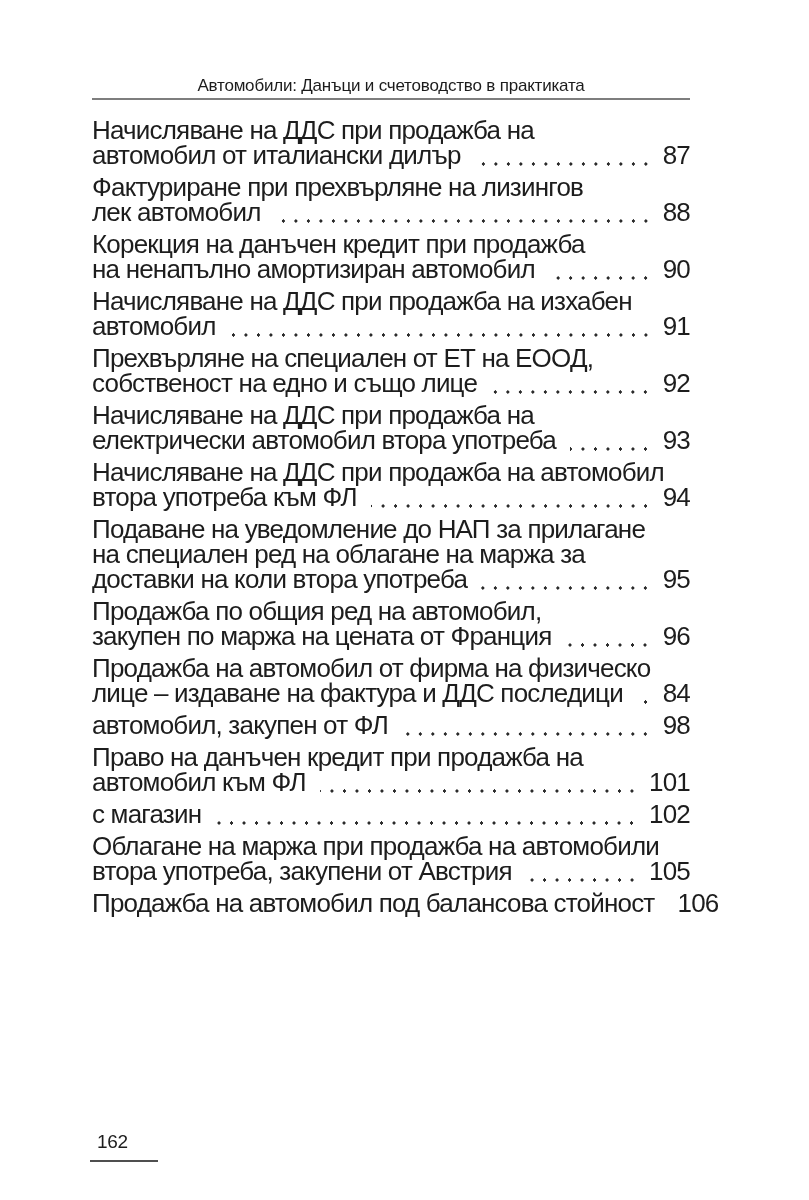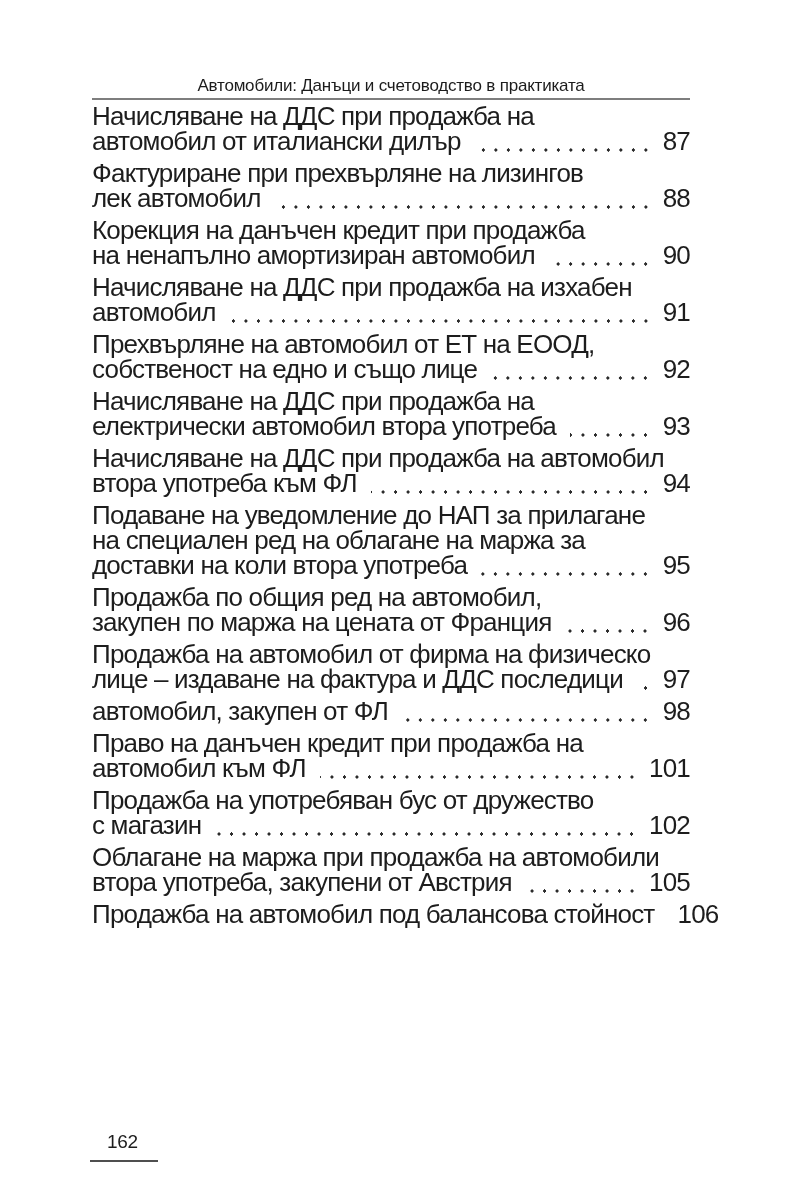--- a/index.html
+++ b/index.html
@@ -31,21 +31,21 @@
     position: absolute;
     left: 92px;
     top: 98px;
     width: 598px;
     height: 2px;
     background: #7e7e7e;
   }
   .toc {
     position: absolute;
     left: 92px;
-    top: 104px;
+    top: 118px;
     width: 598px;
     font-size: 26px;
     line-height: 25px;
     letter-spacing: -0.8px;
     color: #1d1d1d;
   }
   .entry {
     margin-bottom: 7px;
   }
   .line {
@@ -65,21 +65,21 @@
     background-image: radial-gradient(circle, #2b2b2b 1.5px, rgba(0,0,0,0) 1.6px);
     background-size: 12.5px 4px;
     background-repeat: repeat-x;
     background-position: right 2px bottom 2px;
   }
   .pagenum {
     flex: 0 0 auto;
   }
   .folio {
     position: absolute;
-    left: 107px;
+    left: 97px;
     top: 1131px;
     font-size: 19px;
     letter-spacing: -0.3px;
     color: #1d1d1d;
   }
   .folio-rule {
     position: absolute;
     left: 90px;
     top: 1160px;
     width: 68px;
@@ -120,21 +120,21 @@
       </div>
       <div class="entry">
         <div class="line"><span class="line-text">Начисляване на ДДС при продажба на изхабен</span></div>
         <div class="line last">
           <span class="line-text">автомобил</span>
           <span class="leader"></span>
           <span class="pagenum">91</span>
         </div>
       </div>
       <div class="entry">
-        <div class="line"><span class="line-text">Прехвърляне на автомобил от ЕТ на ЕООД,</span></div>
+        <div class="line"><span class="line-text">Прехвърляне на специален от ЕТ на ЕООД,</span></div>
         <div class="line last">
           <span class="line-text">собственост на едно и също лице</span>
           <span class="leader"></span>
           <span class="pagenum">92</span>
         </div>
       </div>
       <div class="entry">
         <div class="line"><span class="line-text">Начисляване на ДДС при продажба на</span></div>
         <div class="line last">
           <span class="line-text">електрически автомобил втора употреба</span>
@@ -165,40 +165,39 @@
           <span class="line-text">закупен по маржа на цената от Франция</span>
           <span class="leader"></span>
           <span class="pagenum">96</span>
         </div>
       </div>
       <div class="entry">
         <div class="line"><span class="line-text">Продажба на автомобил от фирма на физическо</span></div>
         <div class="line last">
           <span class="line-text">лице – издаване на фактура и ДДС последици</span>
           <span class="leader"></span>
-          <span class="pagenum">97</span>
+          <span class="pagenum">84</span>
         </div>
       </div>
       <div class="entry">
         <div class="line last">
           <span class="line-text">автомобил, закупен от ФЛ</span>
           <span class="leader"></span>
           <span class="pagenum">98</span>
         </div>
       </div>
       <div class="entry">
         <div class="line"><span class="line-text">Право на данъчен кредит при продажба на</span></div>
         <div class="line last">
           <span class="line-text">автомобил към ФЛ</span>
           <span class="leader"></span>
           <span class="pagenum">101</span>
         </div>
       </div>
       <div class="entry">
-        <div class="line"><span class="line-text">Продажба на употребяван бус от дружество</span></div>
         <div class="line last">
           <span class="line-text">с магазин</span>
           <span class="leader"></span>
           <span class="pagenum">102</span>
         </div>
       </div>
       <div class="entry">
         <div class="line"><span class="line-text">Облагане на маржа при продажба на автомобили</span></div>
         <div class="line last">
           <span class="line-text">втора употреба, закупени от Австрия</span>

